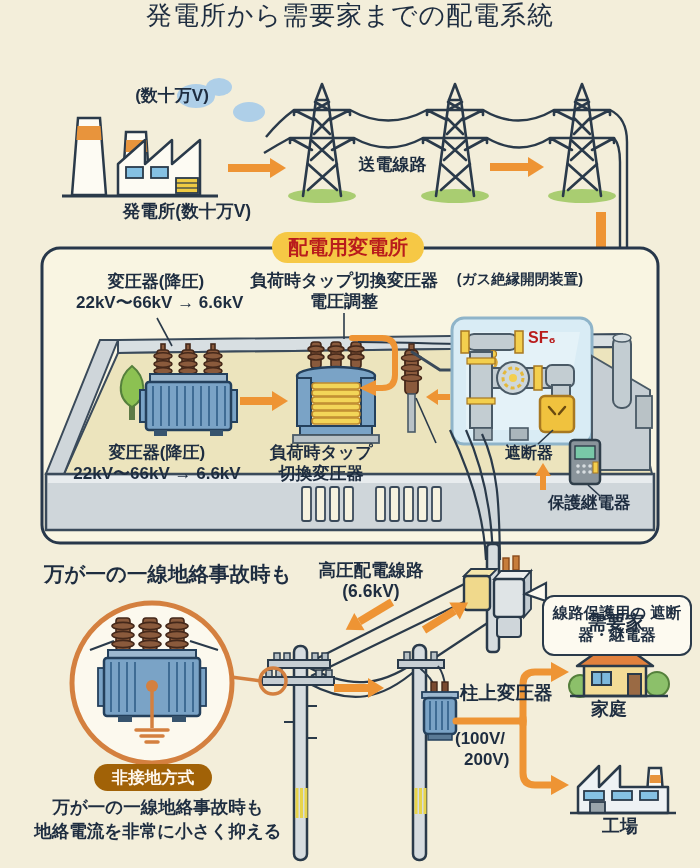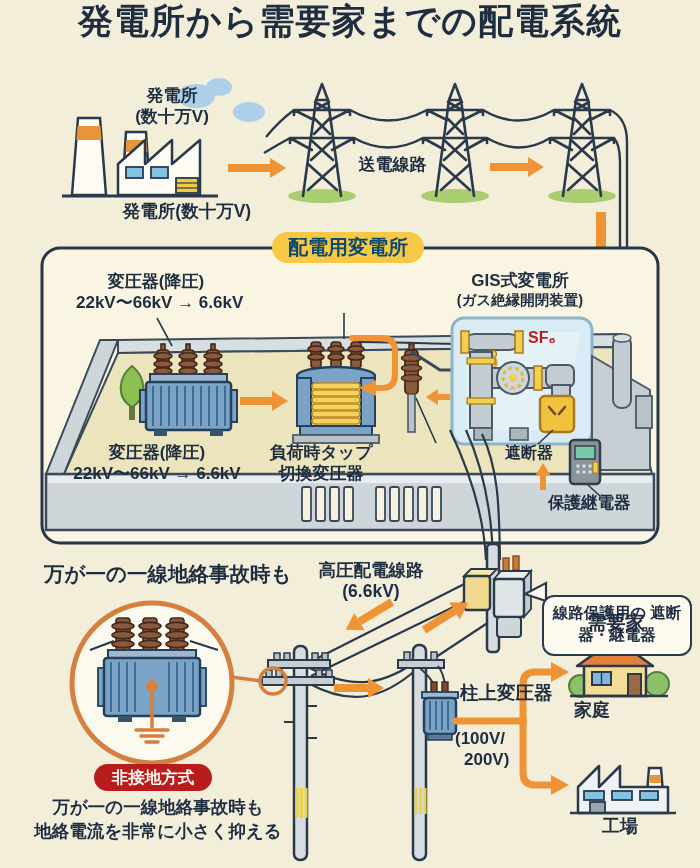--- a/index.html
+++ b/index.html
@@ -2,30 +2,30 @@
 <html><head>
 <meta charset="utf-8">
 <style>
   html,body{margin:0;padding:0;}
   #stage{position:relative;width:700px;height:868px;background:#f3eeda;overflow:hidden;
          font-family:"Liberation Sans","DejaVu Sans",sans-serif;color:#1e2d40;}
   #art{position:absolute;left:0;top:0;}
   .lbl{position:absolute;font-weight:700;color:#1e2d40;line-height:1.22;text-align:center;white-space:nowrap;}
   .lbl span{display:block;}
   .left{text-align:left;}
-  .title{font-size:35px;font-weight:700;letter-spacing:1px;}
+  .title{font-size:26px;font-weight:400;letter-spacing:1px;}
   .f20{font-size:20.5px;font-weight:800;}
   .f19{font-size:19px;}
   .f18{font-size:18px;}
   .f17{font-size:17px;}
   .f16{font-size:16px;}
   .sub2{font-size:14.5px;}
   .pill{position:absolute;border-radius:16px;text-align:center;font-weight:800;}
-  .pill-yellow{background:#f6c845;color:#0c4a6e;}
-  .pill-orange{background:#b91c1c;color:#fff8ee;font-family:Liberation Serif, serif;}
+  .pill-yellow{background:#f6c845;color:#b91c1c;}
+  .pill-orange{background:#a16207;color:#fff8ee;font-family:Liberation Serif, serif;}
   .bubble{position:absolute;background:#fdfaf0;border:2.5px solid #2a3a4a;border-radius:12px;
           text-align:center;font-weight:700;font-size:15.5px;line-height:1.45;padding-top:5px;margin-top:48px;}
 </style>
 </head>
 <body>
 
 <div id="stage">
 
 <svg id="art" width="700" height="868" viewBox="0 0 700 868">
   <defs>
@@ -432,35 +432,37 @@
     <rect x="612" y="791" width="20" height="9" fill="#85c1e3" stroke="#2a3a4a" stroke-width="1.8"></rect>
     <rect x="640" y="791" width="18" height="9" fill="#85c1e3" stroke="#2a3a4a" stroke-width="1.8"></rect>
     <rect x="590" y="802" width="15" height="11" fill="#9aa5ab" stroke="#2a3a4a" stroke-width="1.8"></rect>
     <line x1="570" y1="813" x2="676" y2="813" stroke="#2a3a4a" stroke-width="2.5"></line>
   </g>
 </svg>
 
 <div class="lbl title" style="left:0;top:18;width:700px;">発電所から需要家までの配電系統</div>
 
 <div class="lbl f17" style="left:112px;top:86px;width:120px;">
-  <span>発電所</span>
   <span>(数十万V)</span>
 </div>
 <div class="lbl" style="left:73px;top:201px;width:140px;font-size:17.5px;margin-left:44px;">発電所(数十万V)</div>
 
 <div class="lbl f17" style="left:345px;top:155px;width:95px;">送電線路</div>
 
 <div class="pill pill-yellow" style="left:272px;top:232px;width:152px;height:31px;line-height:31px;font-size:20px;">配電用変電所</div>
 
 <div class="lbl f17" style="left:76px;top:272px;width:160px;">
   <span>変圧器(降圧)</span>
   <span>22kV〜66kV → 6.6kV</span>
 </div>
+<div class="lbl f17" style="left:248px;top:271px;width:192px;">
+  <span>負荷時タップ切換変圧器</span>
+  <span>電圧調整</span>
+</div>
 <div class="lbl f17" style="left:440px;top:271px;width:160px;">
-  <span>GIS式変電所</span>
   <span class="sub2">(ガス絶縁開閉装置)</span>
 </div>
 <div class="lbl f16" style="left:528px;top:328px;color:#b91c1c;">SF₆</div>
 
 <div class="lbl f17" style="left:72px;top:443px;width:170px;">
   <span>変圧器(降圧)</span>
   <span>22kV〜66kV → 6.6kV</span>
 </div>
 <div class="lbl f17" style="left:260px;top:443px;width:122px;">
   <span>負荷時タップ</span>
@@ -482,21 +484,21 @@
 </div>
 
 <div class="lbl left" style="left:460px;top:682px;font-size:18.5px;">柱上変圧器</div>
 
 <div class="lbl f17 left" style="left:448px;top:729px;margin-left:7px;">
   <span>(100V/</span>
   <span style="padding-left:9px;">200V)</span>
 </div>
 
 <div class="lbl f19" style="left:580px;top:611px;width:72px;">需要家</div>
-<div class="lbl f18" style="left:556px;top:700px;width:72px;">家庭</div>
+<div class="lbl f18" style="left:573px;top:700px;width:72px;font-family:Liberation Mono, monospace;">家庭</div>
 <div class="lbl f18" style="left:584px;top:816px;width:72px;">工場</div>
 
 <div class="pill pill-orange" style="left:94px;top:764px;width:118px;height:27px;line-height:27px;font-size:16.5px;">非接地方式</div>
 <div class="lbl" style="left:18px;top:796px;width:280px;font-size:17.5px;line-height:1.35;">
   <span>万が一の一線地絡事故時も</span>
   <span>地絡電流を非常に小さく抑える</span>
 </div>
 
 </div>
 

